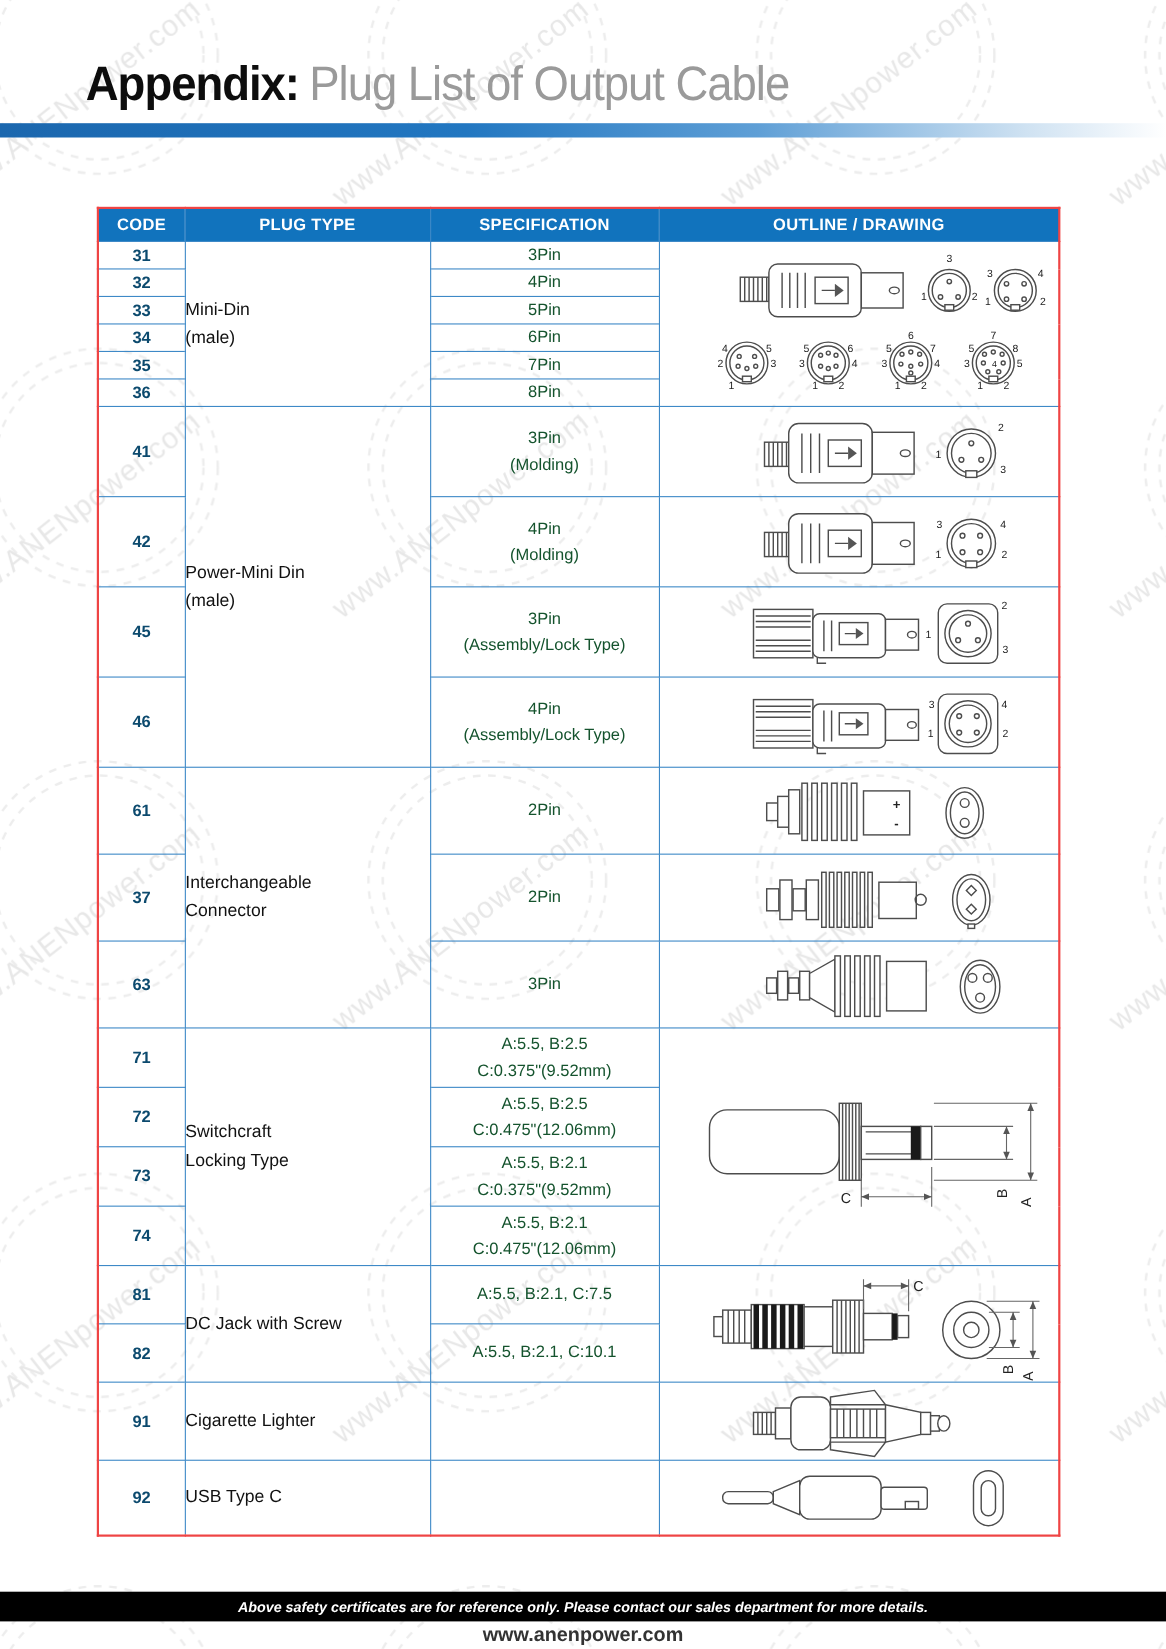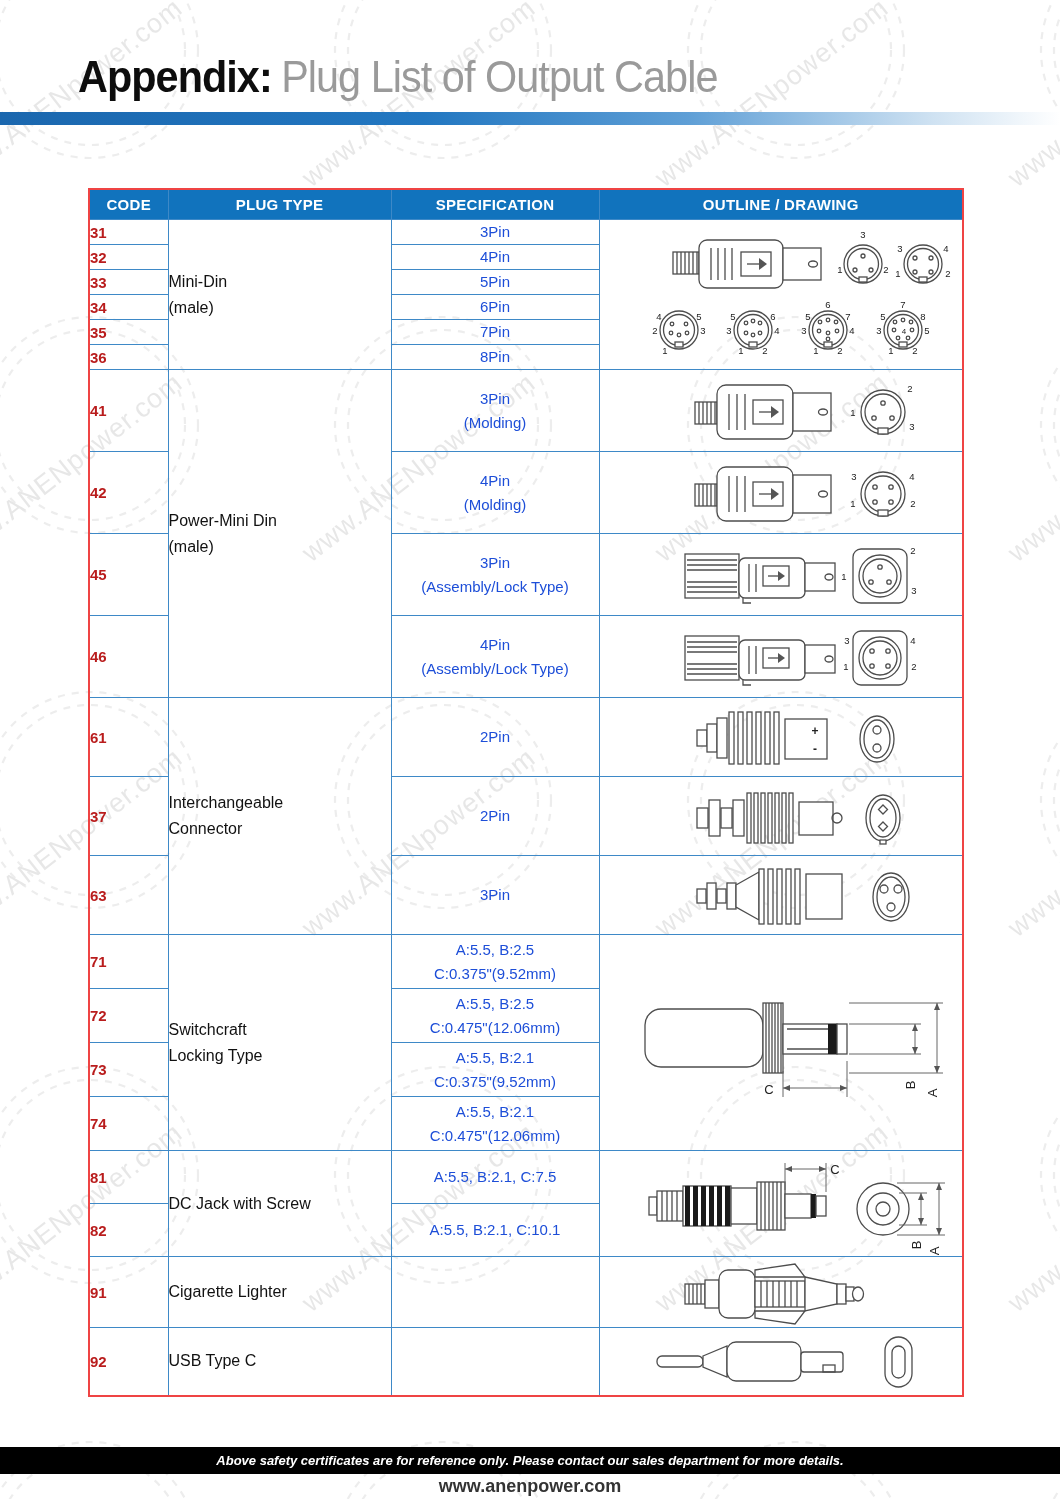--- a/index.html
+++ b/index.html
@@ -10,23 +10,23 @@
   .title{position:absolute;left:78px;top:52px;font-size:44px;letter-spacing:-1px;
          transform:scaleX(.94);transform-origin:left;white-space:nowrap;}
   .title .tb{font-weight:bold;color:#0d0d0d;}
   .title .tl{font-weight:normal;color:#9a9a9a;margin-left:10px;}
   .accent-bar{position:absolute;left:0;top:112px;width:1060px;height:13px;
     background:linear-gradient(90deg,#1b67ae 0%,#2277c1 40%,#5f9fd6 65%,#cfe2f2 88%,#ffffff 100%);}
   table.plugs{position:absolute;left:88px;top:188px;width:874px;border-collapse:collapse;
     table-layout:fixed;border:2px solid #ef4444;}
   table.plugs th,table.plugs td{border:1.5px solid #3e89c7;padding:0;background:transparent;}
   table.plugs th{background:#1173bd;color:#fff;font-size:15px;font-weight:bold;height:29px;letter-spacing:.3px;}
-  td.code{font-weight:bold;font-size:15px;color:#b91c1c;}
+  td.code{text-align:center;font-weight:bold;font-size:15px;color:#0c4a6e;}
   td.ptype{font-size:16px;color:#111;line-height:26px;}
-  td.spec{text-align:center;font-size:15px;color:#1d4ed8;line-height:24px;}
+  td.spec{text-align:center;font-size:15px;color:#14532d;line-height:24px;}
   td.draw{text-align:center;vertical-align:middle;}
   td.draw svg{display:block;margin:0 auto;}
   tr.rh-s{height:23.5px;} tr.rh-l{height:82px;} tr.rh-m{height:79px;}
   tr.rh-sw{height:54px;} tr.rh-dj{height:53px;} tr.rh-91{height:71px;} tr.rh-92{height:68px;}
   .footer-bar{position:absolute;left:0;top:1447px;width:1060px;height:27px;background:#000000;font-style:italic;}
   .footer-bar .note{color:#fff;font-size:13px;font-weight:bold;text-align:center;line-height:27px;}
   .footer-site{position:absolute;left:0;top:1476px;width:1060px;text-align:center;
     font-size:18px;font-weight:bold;color:#333;}
   
   .s{stroke:#4d4d4d;stroke-width:1.3;fill:none;}

